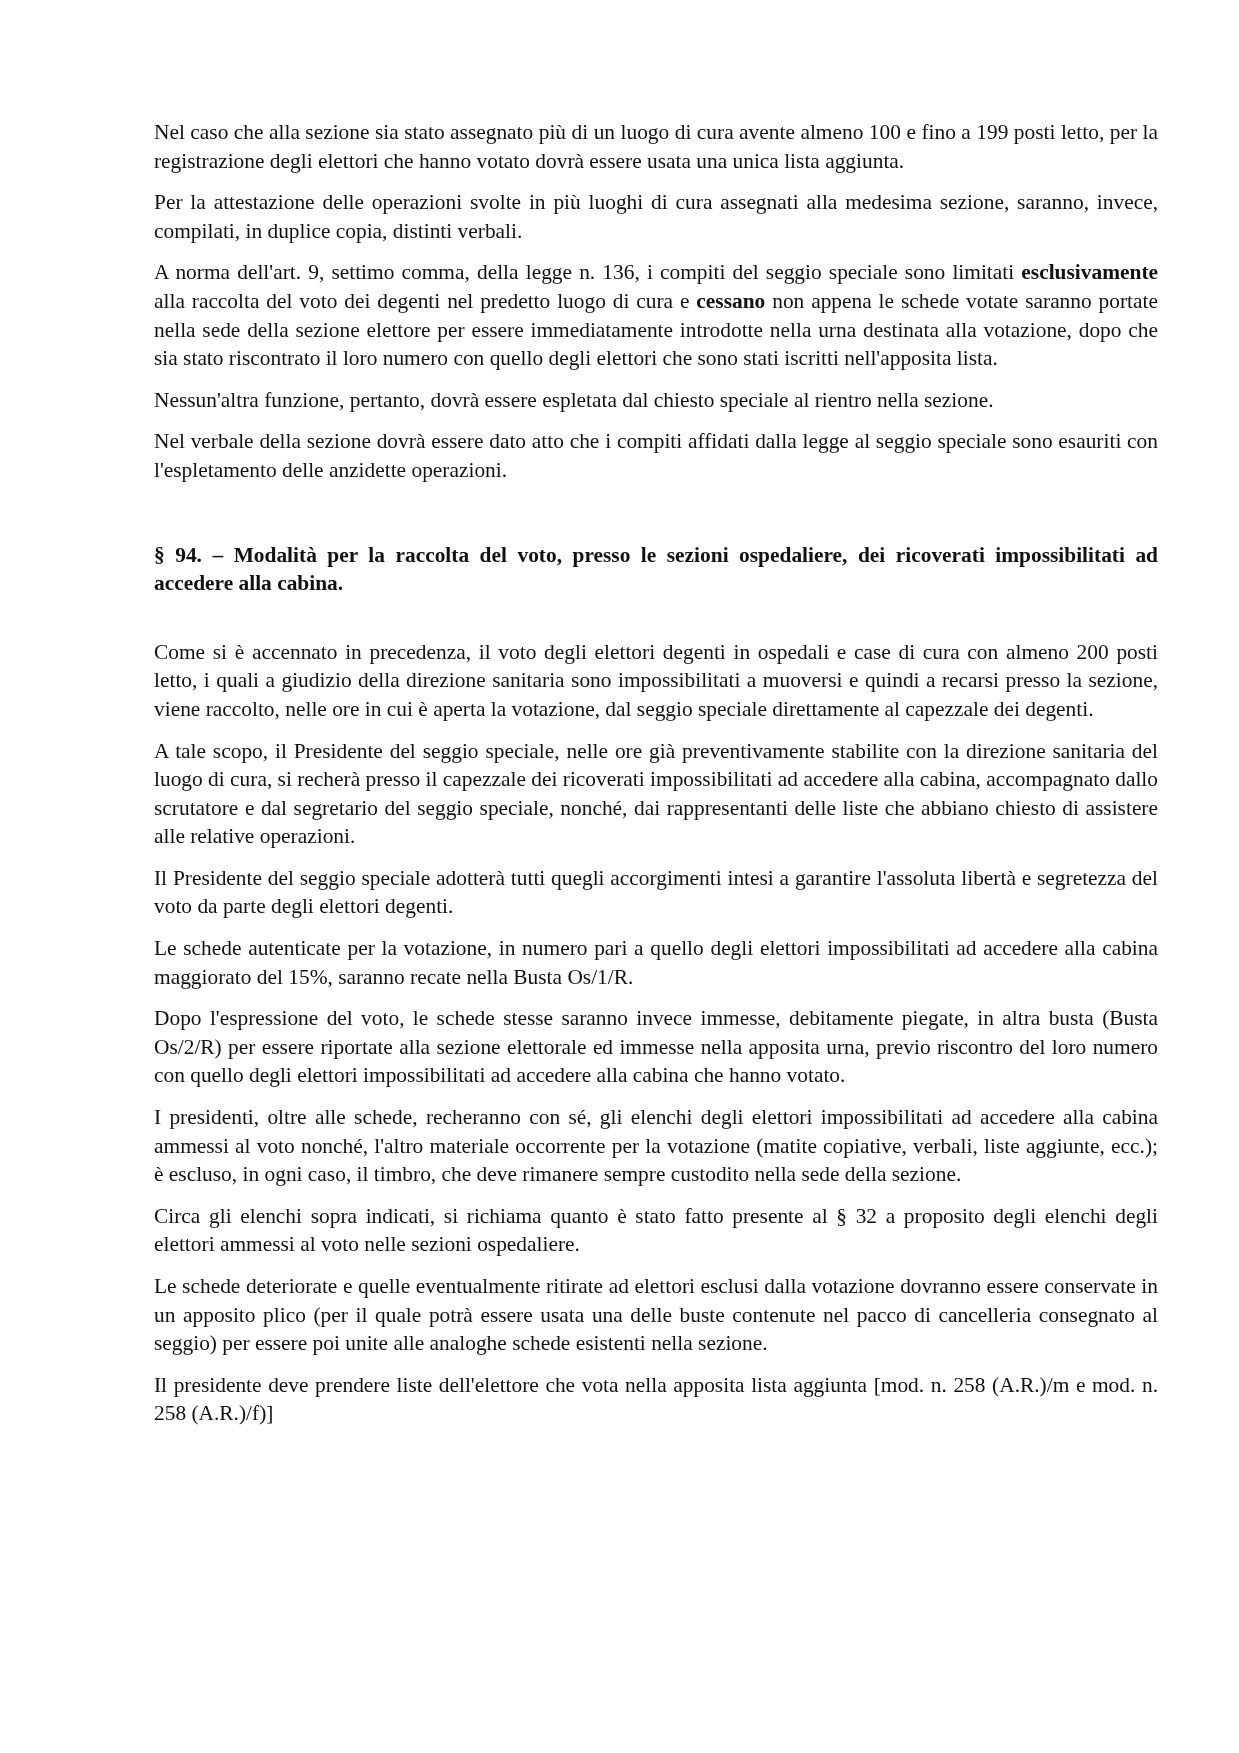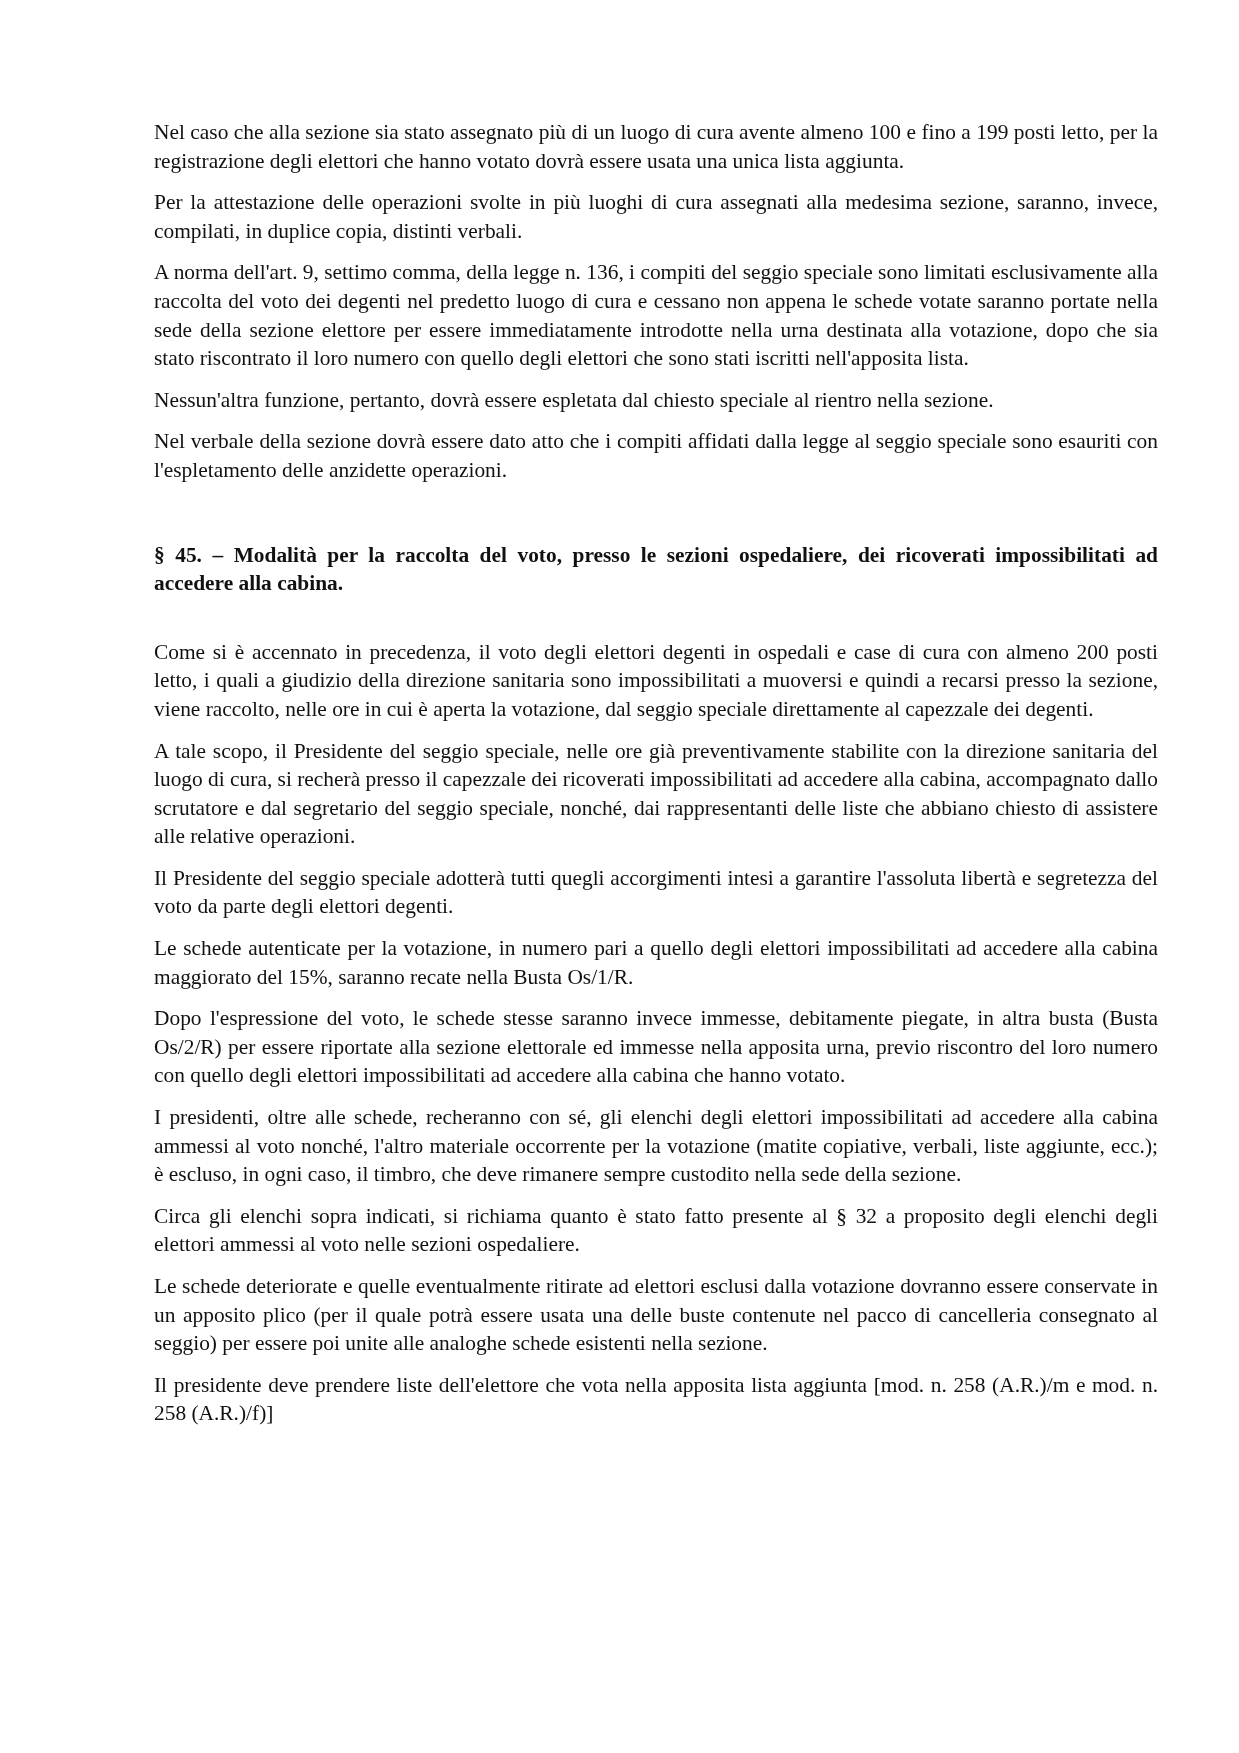--- a/index.html
+++ b/index.html
@@ -23,21 +23,21 @@
       margin-left: 36px;
     }
     p {
       margin: 0 0 13px 0;
       font-size: 21.4px;
       line-height: 28.6px;
       text-align: justify;
       text-align-last: left;
     }
     .it { }
-    .b { font-weight: normal; }
+    .b { font-weight: bold; }
     h2 {
       margin: 56px 0 40px 0;
       font-size: 21.4px;
       line-height: 28.6px;
       font-weight: bold;
       text-align: justify;
     }
   </style>
 </head>
 <body>
@@ -57,21 +57,21 @@
   </p>
 
   <p class="it">
     <span>Nessun'altra funzione, pertanto, dovrà essere espletata dal chiesto speciale al rientro nella sezione.</span>
   </p>
 
   <p>
     <span>Nel verbale della sezione dovrà essere dato atto che i compiti affidati dalla legge al seggio speciale sono esauriti con l'espletamento delle anzidette operazioni.</span>
   </p>
 
-  <h2>§ 45. – Modalità per la raccolta del voto, presso le sezioni ospedaliere, dei ricoverati impossibilitati ad accedere alla cabina.</h2>
+  <h2>§ 94. – Modalità per la raccolta del voto, presso le sezioni ospedaliere, dei ricoverati impossibilitati ad accedere alla cabina.</h2>
 
   <p>
     <span>Come si è accennato in precedenza, il voto degli elettori degenti in ospedali e case di cura con almeno 200 posti letto, i quali a giudizio della direzione sanitaria sono impossibilitati a muoversi e quindi a recarsi presso la sezione, viene raccolto, nelle ore in cui è aperta la votazione, dal seggio speciale direttamente al capezzale dei degenti.</span>
   </p>
 
   <p>
     <span>A tale scopo, il Presidente del seggio speciale, nelle ore già preventivamente stabilite con la direzione sanitaria del luogo di cura, si recherà presso il capezzale dei ricoverati impossibilitati ad accedere alla cabina, accompagnato dallo scrutatore e dal segretario del seggio speciale, nonché, dai rappresentanti delle liste che abbiano chiesto di assistere alle relative operazioni.</span>
   </p>
 
   <p>

